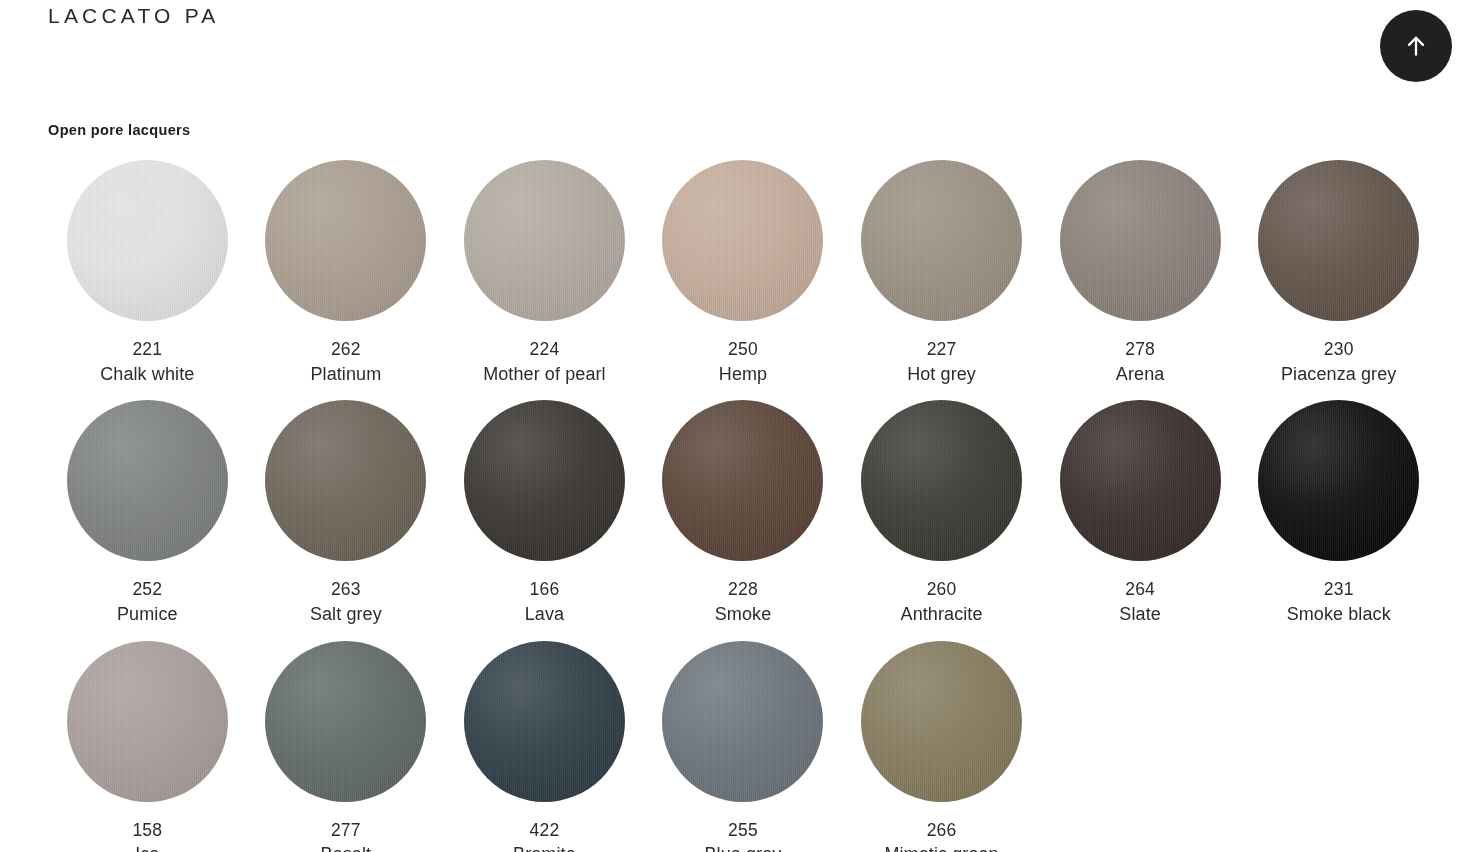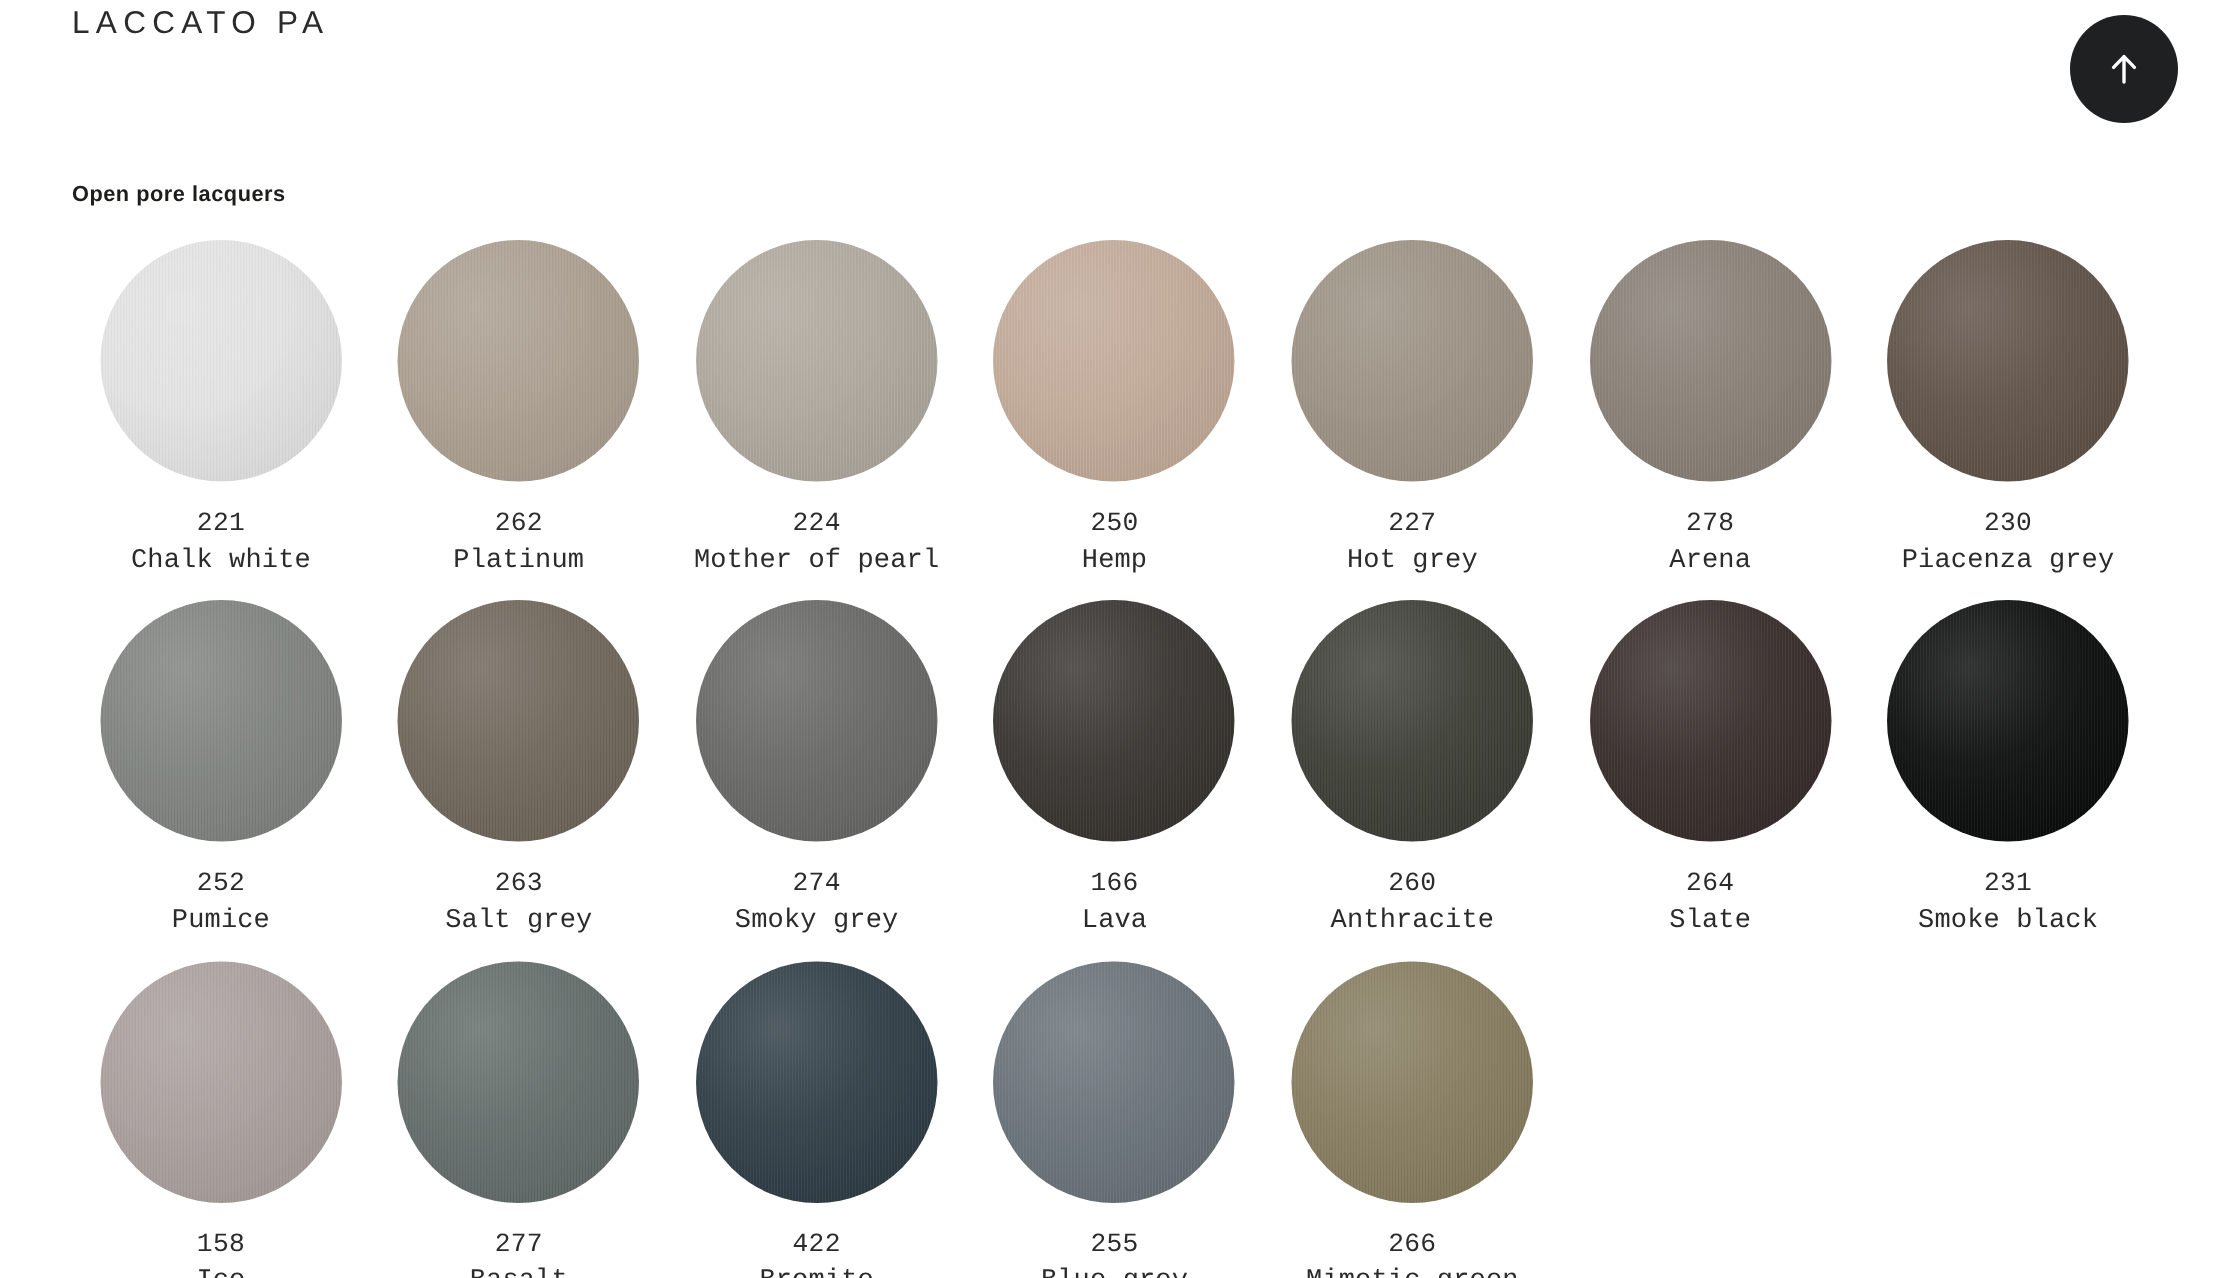--- a/index.html
+++ b/index.html
@@ -109,21 +109,20 @@
         rgba(255,255,255,0.04) 42%,
         rgba(0,0,0,0.05) 78%,
         rgba(0,0,0,0.11) 100%);
     pointer-events: none;
   }
 
   .swatch-caption {
     margin-top: 17px;
     text-align: center;
     line-height: 1.36;
-    font-family: Liberation Mono, monospace;
   }
   .swatch-code {
     font-size: 17.5px;
     font-weight: 400;
     color: #2b2b2b;
     letter-spacing: 0.2px;
   }
   .swatch-name {
     font-size: 18px;
     font-weight: 400;
@@ -206,34 +205,34 @@
         </div>
       </div>
       <div class="swatch-cell">
         <div class="swatch-disc" style="background-color: rgb(110, 100, 89);"></div>
         <div class="swatch-caption">
           <div class="swatch-code">263</div>
           <div class="swatch-name">Salt grey</div>
         </div>
       </div>
       <div class="swatch-cell">
-        <div class="swatch-disc" style="background-color: rgb(106, 106, 104);"></div>
-        <div class="swatch-caption">
-          <div class="swatch-code">274</div>
-          <div class="swatch-name">Smoky grey</div>
-        </div>
-      </div>
-      <div class="swatch-cell">
         <div class="swatch-disc" style="background-color: rgb(57, 54, 50);"></div>
         <div class="swatch-caption">
           <div class="swatch-code">166</div>
           <div class="swatch-name">Lava</div>
         </div>
       </div>
       <div class="swatch-cell">
+        <div class="swatch-disc" style="background-color: rgb(91, 70, 56);"></div>
+        <div class="swatch-caption">
+          <div class="swatch-code">228</div>
+          <div class="swatch-name">Smoke</div>
+        </div>
+      </div>
+      <div class="swatch-cell">
         <div class="swatch-disc" style="background-color: rgb(58, 60, 52);"></div>
         <div class="swatch-caption">
           <div class="swatch-code">260</div>
           <div class="swatch-name">Anthracite</div>
         </div>
       </div>
       <div class="swatch-cell">
         <div class="swatch-disc" style="background-color: rgb(57, 47, 45);"></div>
         <div class="swatch-caption">
           <div class="swatch-code">264</div>

